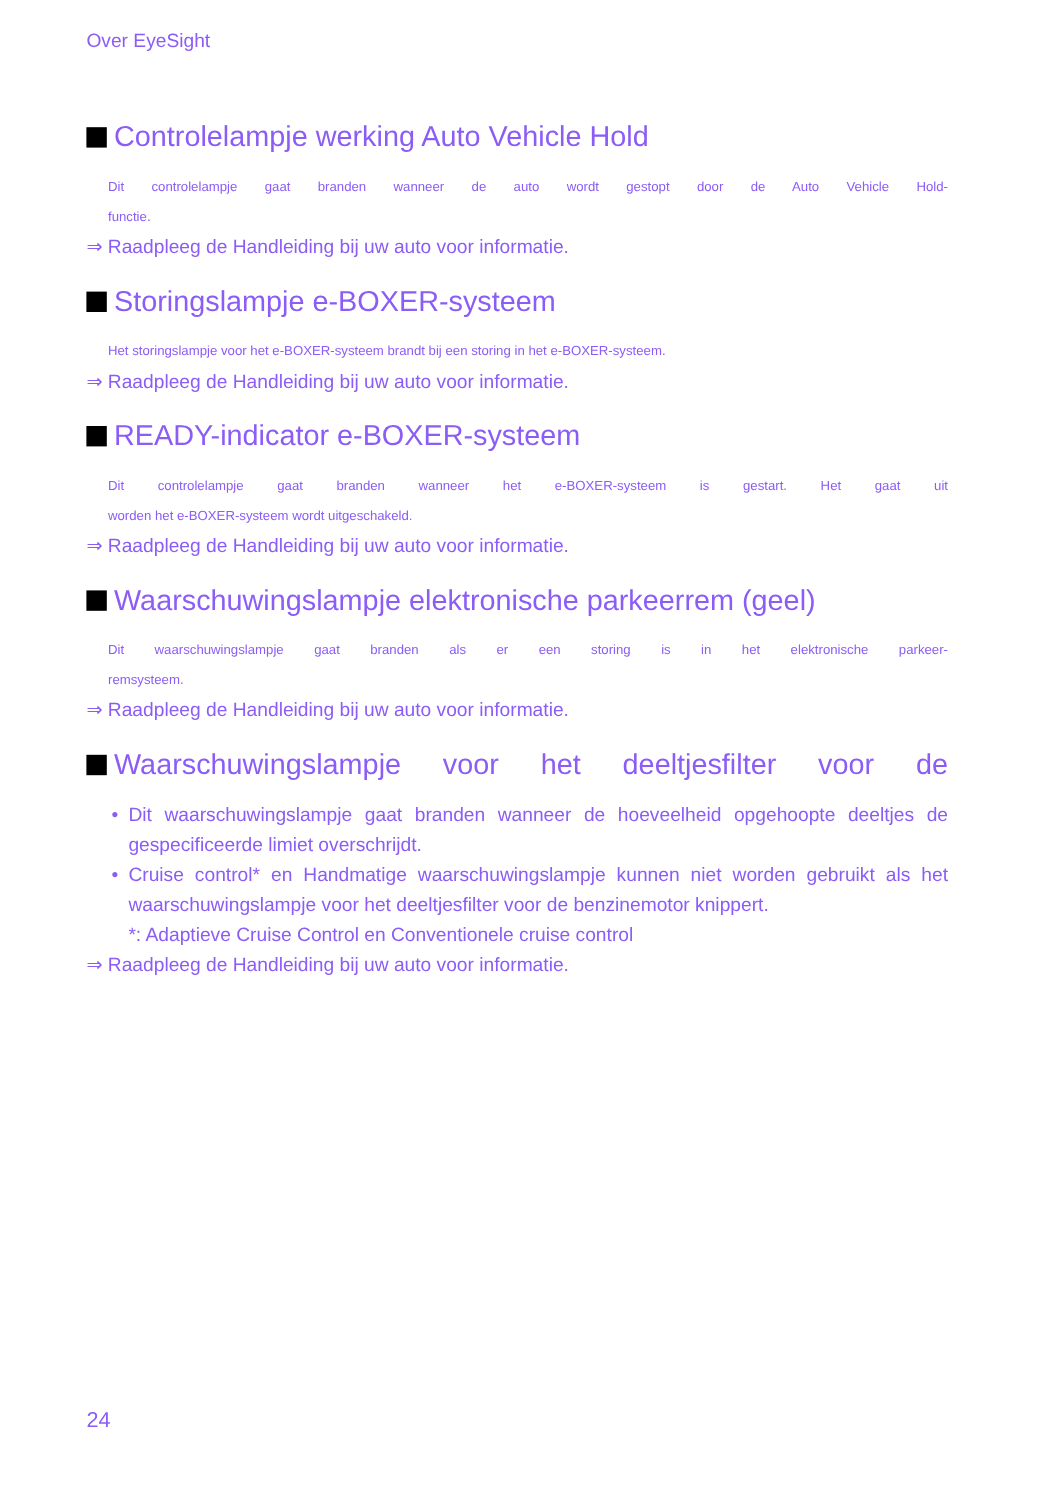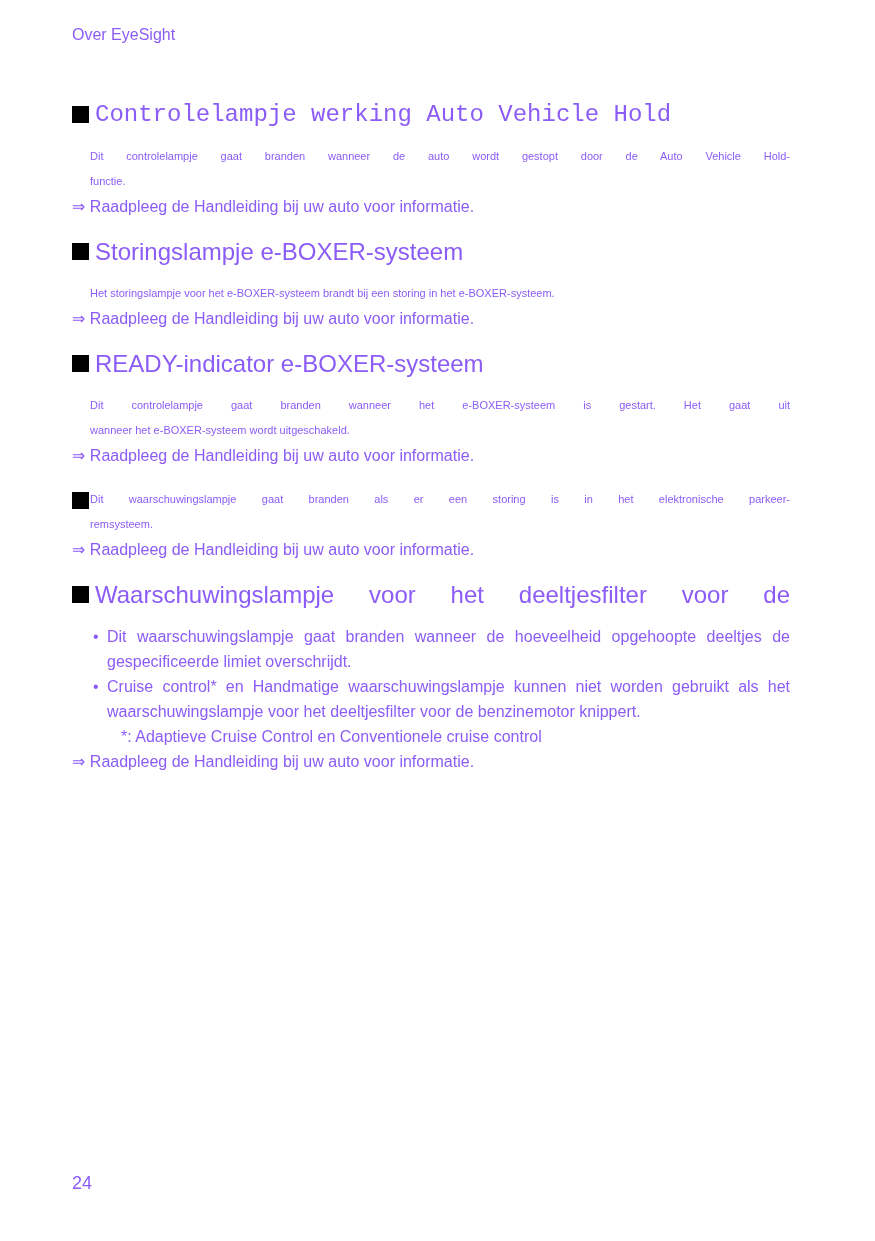--- a/index.html
+++ b/index.html
@@ -31,21 +31,21 @@
     width: 718px;
   }
   .section-title {
     position: relative;
     margin: 19px 0 15px 0;
     padding-left: 23px;
     font-size: 24px;
     line-height: 28px;
     font-weight: 400;
   }
-  .section:first-child .section-title { margin-top: 0; font-family: Liberation Mono, monospace; }
+  .section:first-child .section-title { margin-top: 0; }
   .sq {
     position: absolute;
     left: 0;
     top: 5px;
     width: 17px;
     height: 17px;
     background: #000000;
   }
   .body-block {
     margin-left: 18px;
@@ -66,21 +66,21 @@
     line-height: 25px;
   }
   .bullet-marker {
     position: absolute;
     left: 21px;
     top: 0;
     font-size: 16px;
     line-height: 25px;
   }
   .footnote-line {
-    margin-left: 49px;
+    margin-left: 35px;
     font-size: 16px;
     line-height: 25px;
   }
   .fill {
     text-align: justify;
     text-align-last: justify;
     text-justify: inter-word;
   }
   .page-number {
     position: absolute;
@@ -122,28 +122,29 @@
       <div class="ref-line">⇒ Raadpleeg de Handleiding bij uw auto voor informatie.</div>
     </div>
 
     <div class="section">
       <div class="section-title">
         <span class="sq"></span>
         <span>READY-indicator e-BOXER-systeem</span>
       </div>
       <div class="body-block">
           <div class="fill">Dit controlelampje gaat branden wanneer het e-BOXER-systeem is gestart. Het gaat uit</div>
-          <div>wanneer het e-BOXER-systeem wordt uitgeschakeld.</div>
+          <div>worden het e-BOXER-systeem wordt uitgeschakeld.</div>
         </div>
       <div class="ref-line">⇒ Raadpleeg de Handleiding bij uw auto voor informatie.</div>
     </div>
 
     <div class="section">
       <div class="section-title">
         <span class="sq"></span>
+        <span>Waarschuwingslampje elektronische parkeerrem (geel)</span>
       </div>
       <div class="body-block">
           <div class="fill">Dit waarschuwingslampje gaat branden als er een storing is in het elektronische parkeer-</div>
           <div>remsysteem.</div>
         </div>
       <div class="ref-line">⇒ Raadpleeg de Handleiding bij uw auto voor informatie.</div>
     </div>
 
     <div class="section">
       <div class="section-title">

